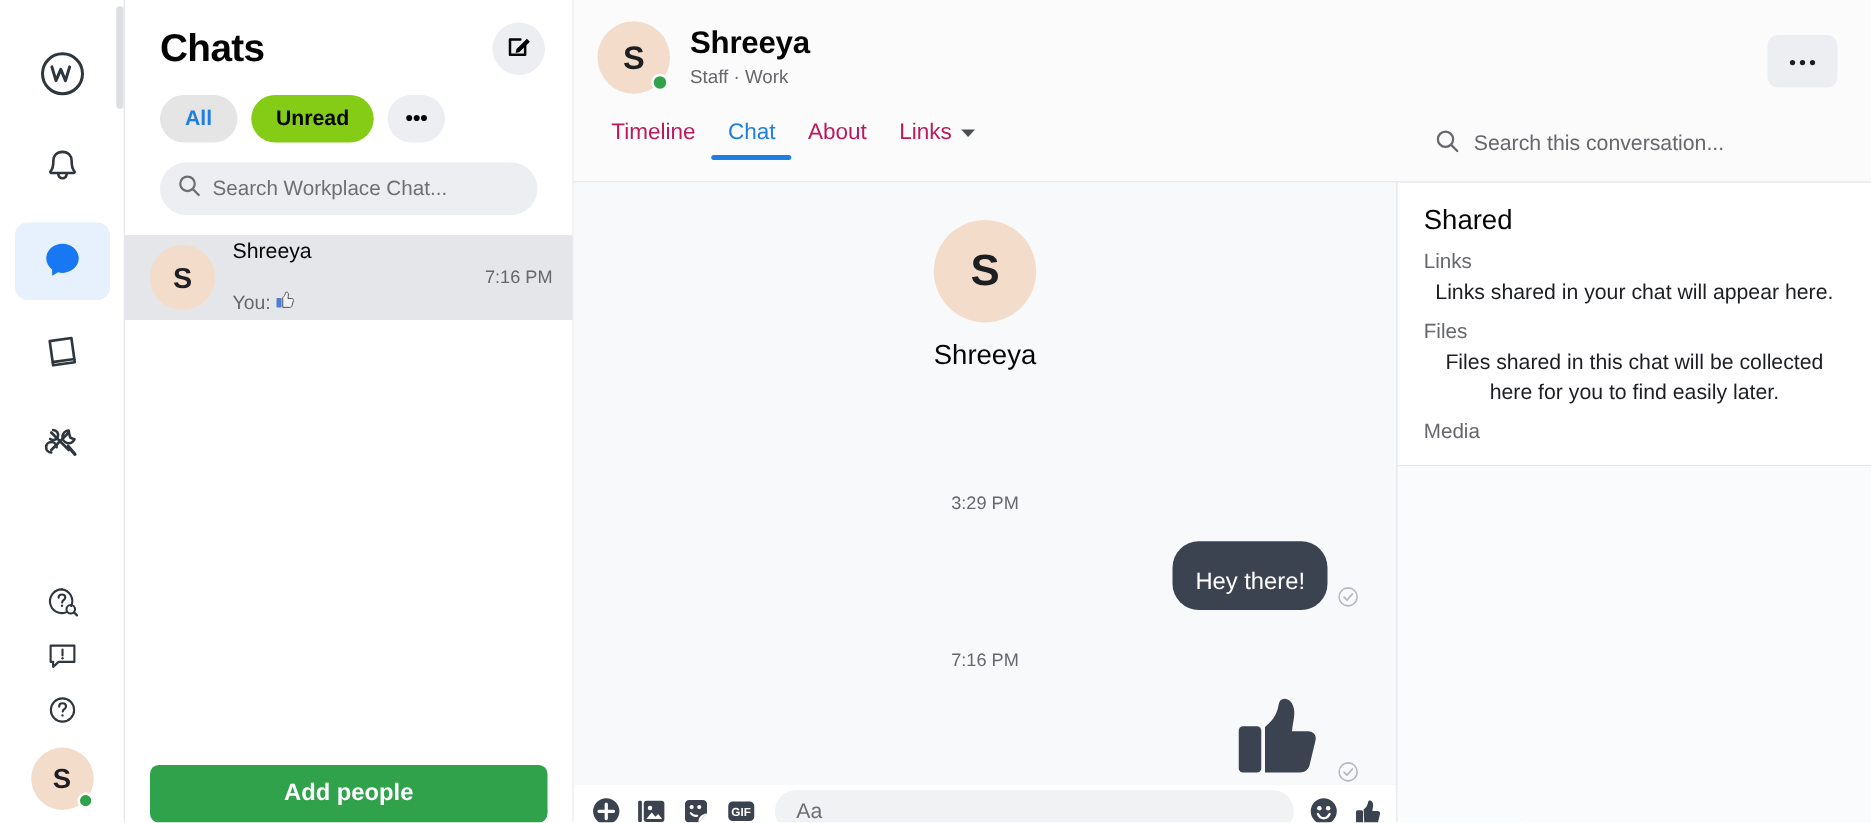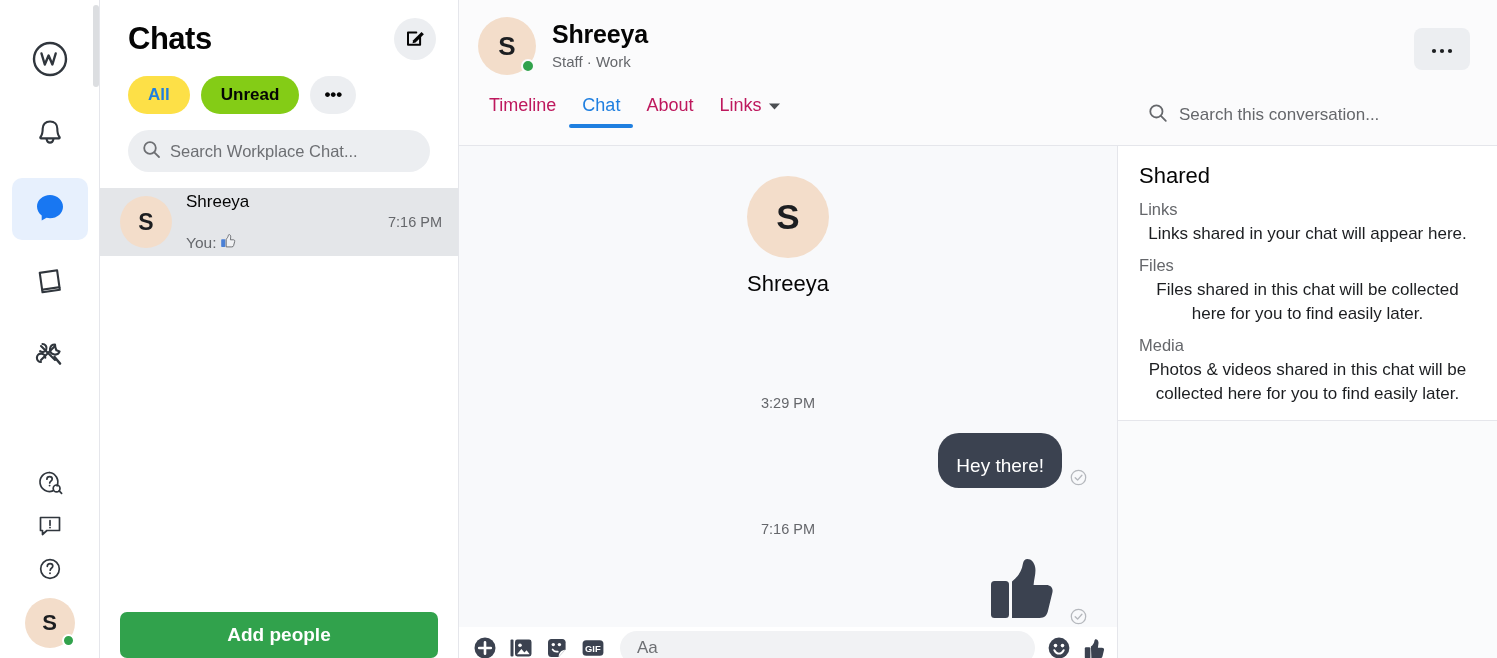--- a/index.html
+++ b/index.html
@@ -75,21 +75,21 @@
     background: #eceef1; display:flex; align-items:center; justify-content:center;
     cursor: pointer;
   }
   .pills { display: flex; align-items: center; gap: 11px; margin-top: 16px; padding-left: 28px; }
   .pill {
     height: 38px; border-radius: 19px;
     display: flex; align-items: center; justify-content: center;
     padding: 0 20px; font-size: 17px; font-weight: bold;
     cursor: pointer;
   }
-  .pill.sel { background: #fde047; color: #1f7fe0; }
+  .pill.sel { background: #e5e5e5; color: #1f7fe0; }
   .pill.norm { background: #84cc16; color: #050505; }
   .pill.dots { width: 46px; padding: 0; background: #eceef1; }
   .cl-search-wrap { padding: 16px 28px 0 28px; }
   .cl-search {
     height: 42px; border-radius: 21px; background: #eceef1;
     display: flex; align-items: center; padding: 0 14px; cursor: text;
   }
   .cl-search-txt { font-size: 16.5px; color: #6d6f73; margin-left: 9px; }
   .cl-rows { margin-top: 16px; }
   .cl-row {
@@ -514,21 +514,20 @@
             <div class="shared-text">Links shared in your chat will appear here.</div>
           </div>
 
           <div style="margin-top:6px">
             <div class="shared-label">Files</div>
             <div class="shared-text">Files shared in this chat will be collected here for you to find easily later.</div>
           </div>
 
           <div style="margin-top:6px">
             <div class="shared-label">Media</div>
-            <div class="shared-text">Photos &amp; videos shared in this chat will be collected here for you to find easily later.</div>
           </div>
         </div>
         <div class="shared-div"></div>
         <div class="shared-rest"></div>
       </div>
 
     </div>
   </div>
 </div>
 

